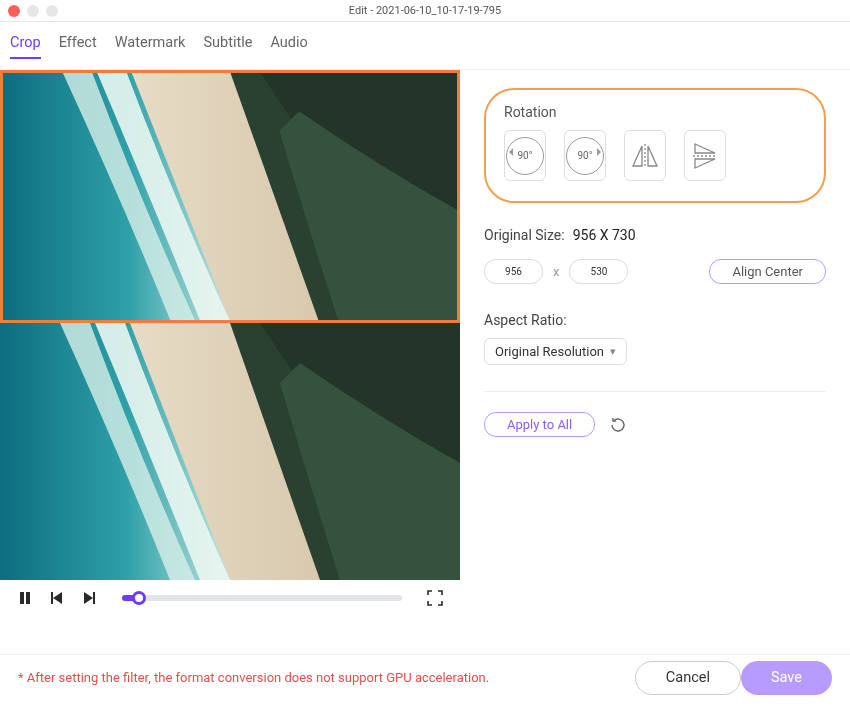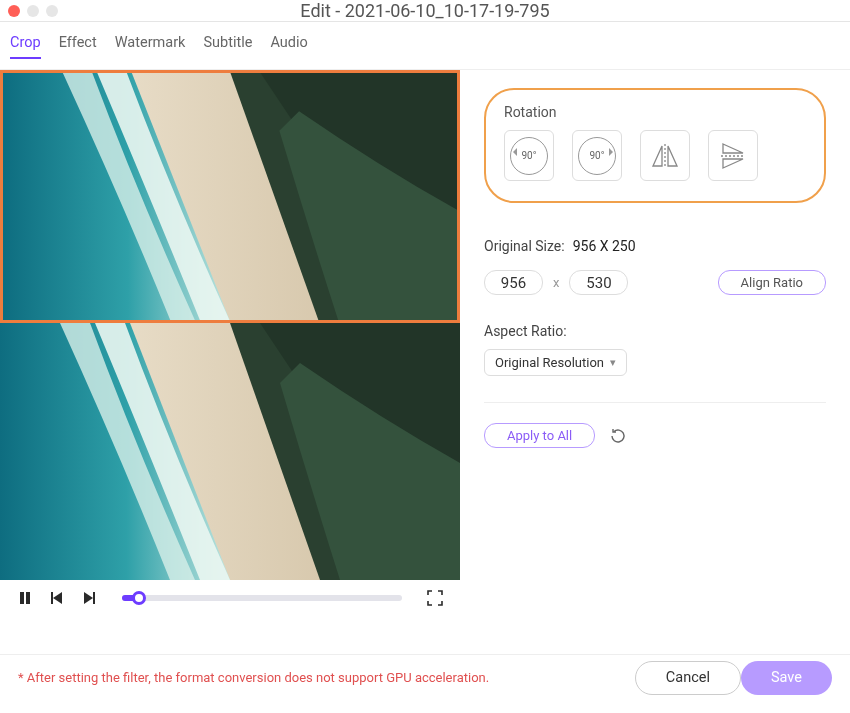--- a/index.html
+++ b/index.html
@@ -3,21 +3,21 @@
 <meta charset="utf-8">
 <style>
   * { box-sizing: border-box; margin: 0; padding: 0; font-family: -apple-system, BlinkMacSystemFont, "Segoe UI", Roboto, sans-serif; }
   body { width: 850px; height: 713px; background: #fff; overflow: hidden; }
 
   
   .titlebar { height: 22px; display:flex; align-items:center; padding:0 8px; border-bottom:1px solid #e5e5e5; position:relative;}
   .traffic { display:flex; gap:7px; }
   .traffic .dot { width:12px; height:12px; border-radius:50%; }
   .dot.red{background:#ff5f57;} .dot.yellow{background:#e6e6e6;} .dot.green{background:#e6e6e6;}
-  .titlebar-title{ position:absolute; left:0; right:0; text-align:center; font-size:18px; color:#555;}
+  .titlebar-title{ position:absolute; left:0; right:0; text-align:center; font-size:11px; color:#555;}
 
   
   .tabs { display:flex; gap:18px; padding:12px 0 10px 10px; border-bottom:1px solid #eee;}
   .tab{ font-size:14.5px; color:#666; cursor:pointer; padding-bottom:6px;}
   .tab.active{ color:#6d3cff; border-bottom:2px solid #6d3cff;}
 
   
   .main{ display:flex; height:584px;}
   .leftcol{ width:460px; display:flex; flex-direction:column;}
   .rightcol{ flex:1; padding:18px 24px 0 24px;}
@@ -40,31 +40,31 @@
   .controls{ height:36px; display:flex; align-items:center; gap:14px; padding:0 16px; background:#fff;}
   .ctrlbtn{ width:18px; height:18px; color:#2a2a2a; cursor:pointer; display:flex; align-items:center; justify-content:center;}
   .slidertrack{ flex:1; height:6px; background:#e3e3ea; border-radius:3px; position:relative; margin:0 10px;}
   .sliderfill{ position:absolute; left:0; top:0; bottom:0; width:6%; background:#6d3cff; border-radius:3px;}
   .sliderthumb{ position:absolute; left:6%; top:50%; transform:translate(-50%,-50%); width:14px; height:14px; border-radius:50%; background:#fff; border:3px solid #6d3cff;}
 
   
   .rotbox{ border:2px solid #f0a04b; border-radius:30px; padding:14px 18px 20px 18px;}
   .rotlabel{ font-size:14px; color:#555; margin-bottom:10px;}
   .rotbtns{ display:flex; gap:18px;}
-  .rotbtn{ width:50px; height:51px; border:1px solid #ddd; border-radius:6px; display:flex; align-items:center; justify-content:center; cursor:pointer;}
+  .rotbtn{ width:42px; height:51px; border:1px solid #ddd; border-radius:6px; display:flex; align-items:center; justify-content:center; cursor:pointer;}
   .rotcircle{ width:38px; height:38px; border:1.4px solid #999; border-radius:50%; display:flex; align-items:center; justify-content:center; font-size:10px; color:#666; position:relative;}
   .arrL::before{content:"";position:absolute;left:-2px;top:10px;border:4px solid transparent;border-right-color:#999;}
   .arrR::before{content:"";position:absolute;right:-2px;top:10px;border:4px solid transparent;border-left-color:#999;}
 
-  .fieldrow{ margin-top:35px; font-size:14px; color:#444; display:flex; align-items:center; gap:8px;}
+  .fieldrow{ margin-top:24px; font-size:14px; color:#444; display:flex; align-items:center; gap:8px;}
   .fieldlabel{ font-size:14px; color:#444;}
   .val{ color:#222;}
 
   .croprow{ margin-top:16px; display:flex; align-items:center; gap:10px;}
-  .numinput{ width:59px; height:25px; border:1px solid #ddd; border-radius:12px; text-align:center; font-size:15px; color:#333;}
+  .numinput{ width:59px; height:25px; border:1px solid #ddd; border-radius:12px; text-align:center; font-size:10px; color:#333;}
   .xsep{ color:#999; font-size:13px;}
   .alignbtn{ height:25px; padding:0 22px; border:1px solid #b79bff; border-radius:12px; background:#fff; color:#555; font-size:13px; cursor:pointer; margin-left:auto;}
 
   .selectwrap{ margin-top:10px; display:inline-flex; align-items:center; height:27px; padding:0 10px; border:1px solid #ddd; border-radius:6px; font-size:13px; color:#333; cursor:pointer; gap:6px;}
   .chev{color:#888;font-size:11px;}
 
   .hr{ height:1px; background:#eee; margin:26px 0 20px 0;}
   .applyrow{ display:flex; align-items:center; gap:14px;}
   .applybtn{ height:25px; padding:0 22px; border:1px solid #b79bff; border-radius:12px; background:#fff; color:#8b5cf6; font-size:13px; cursor:pointer;}
   .reseticon{ width:18px; height:18px; color:#666; cursor:pointer;}
@@ -202,28 +202,28 @@
             <line x1="4" y1="16" x2="28" y2="16" stroke-dasharray="2 2"></line>
             <polygon points="6,4 26,13 6,13" fill="none"></polygon>
             <polygon points="6,28 26,19 6,19" fill="none"></polygon>
           </svg>
         </div>
       </div>
     </div>
 
     <div class="fieldrow">
       <span class="fieldlabel">Original Size:</span>
-      <span class="val">956 X 250</span>
+      <span class="val">956 X 730</span>
     </div>
 
     <div class="croprow">
       <input class="numinput" value="956" style="">
       <span class="xsep">x</span>
       <input class="numinput" value="530" style="">
-      <button class="alignbtn">Align Ratio</button>
+      <button class="alignbtn">Align Center</button>
     </div>
 
     <div class="fieldrow" style="margin-top:28px;align-items:flex-end;">
       <span class="fieldlabel">Aspect Ratio:</span>
     </div>
     <div class="selectwrap">
       <span>Original Resolution</span>
       <span class="chev">▾</span>
     </div>
 

